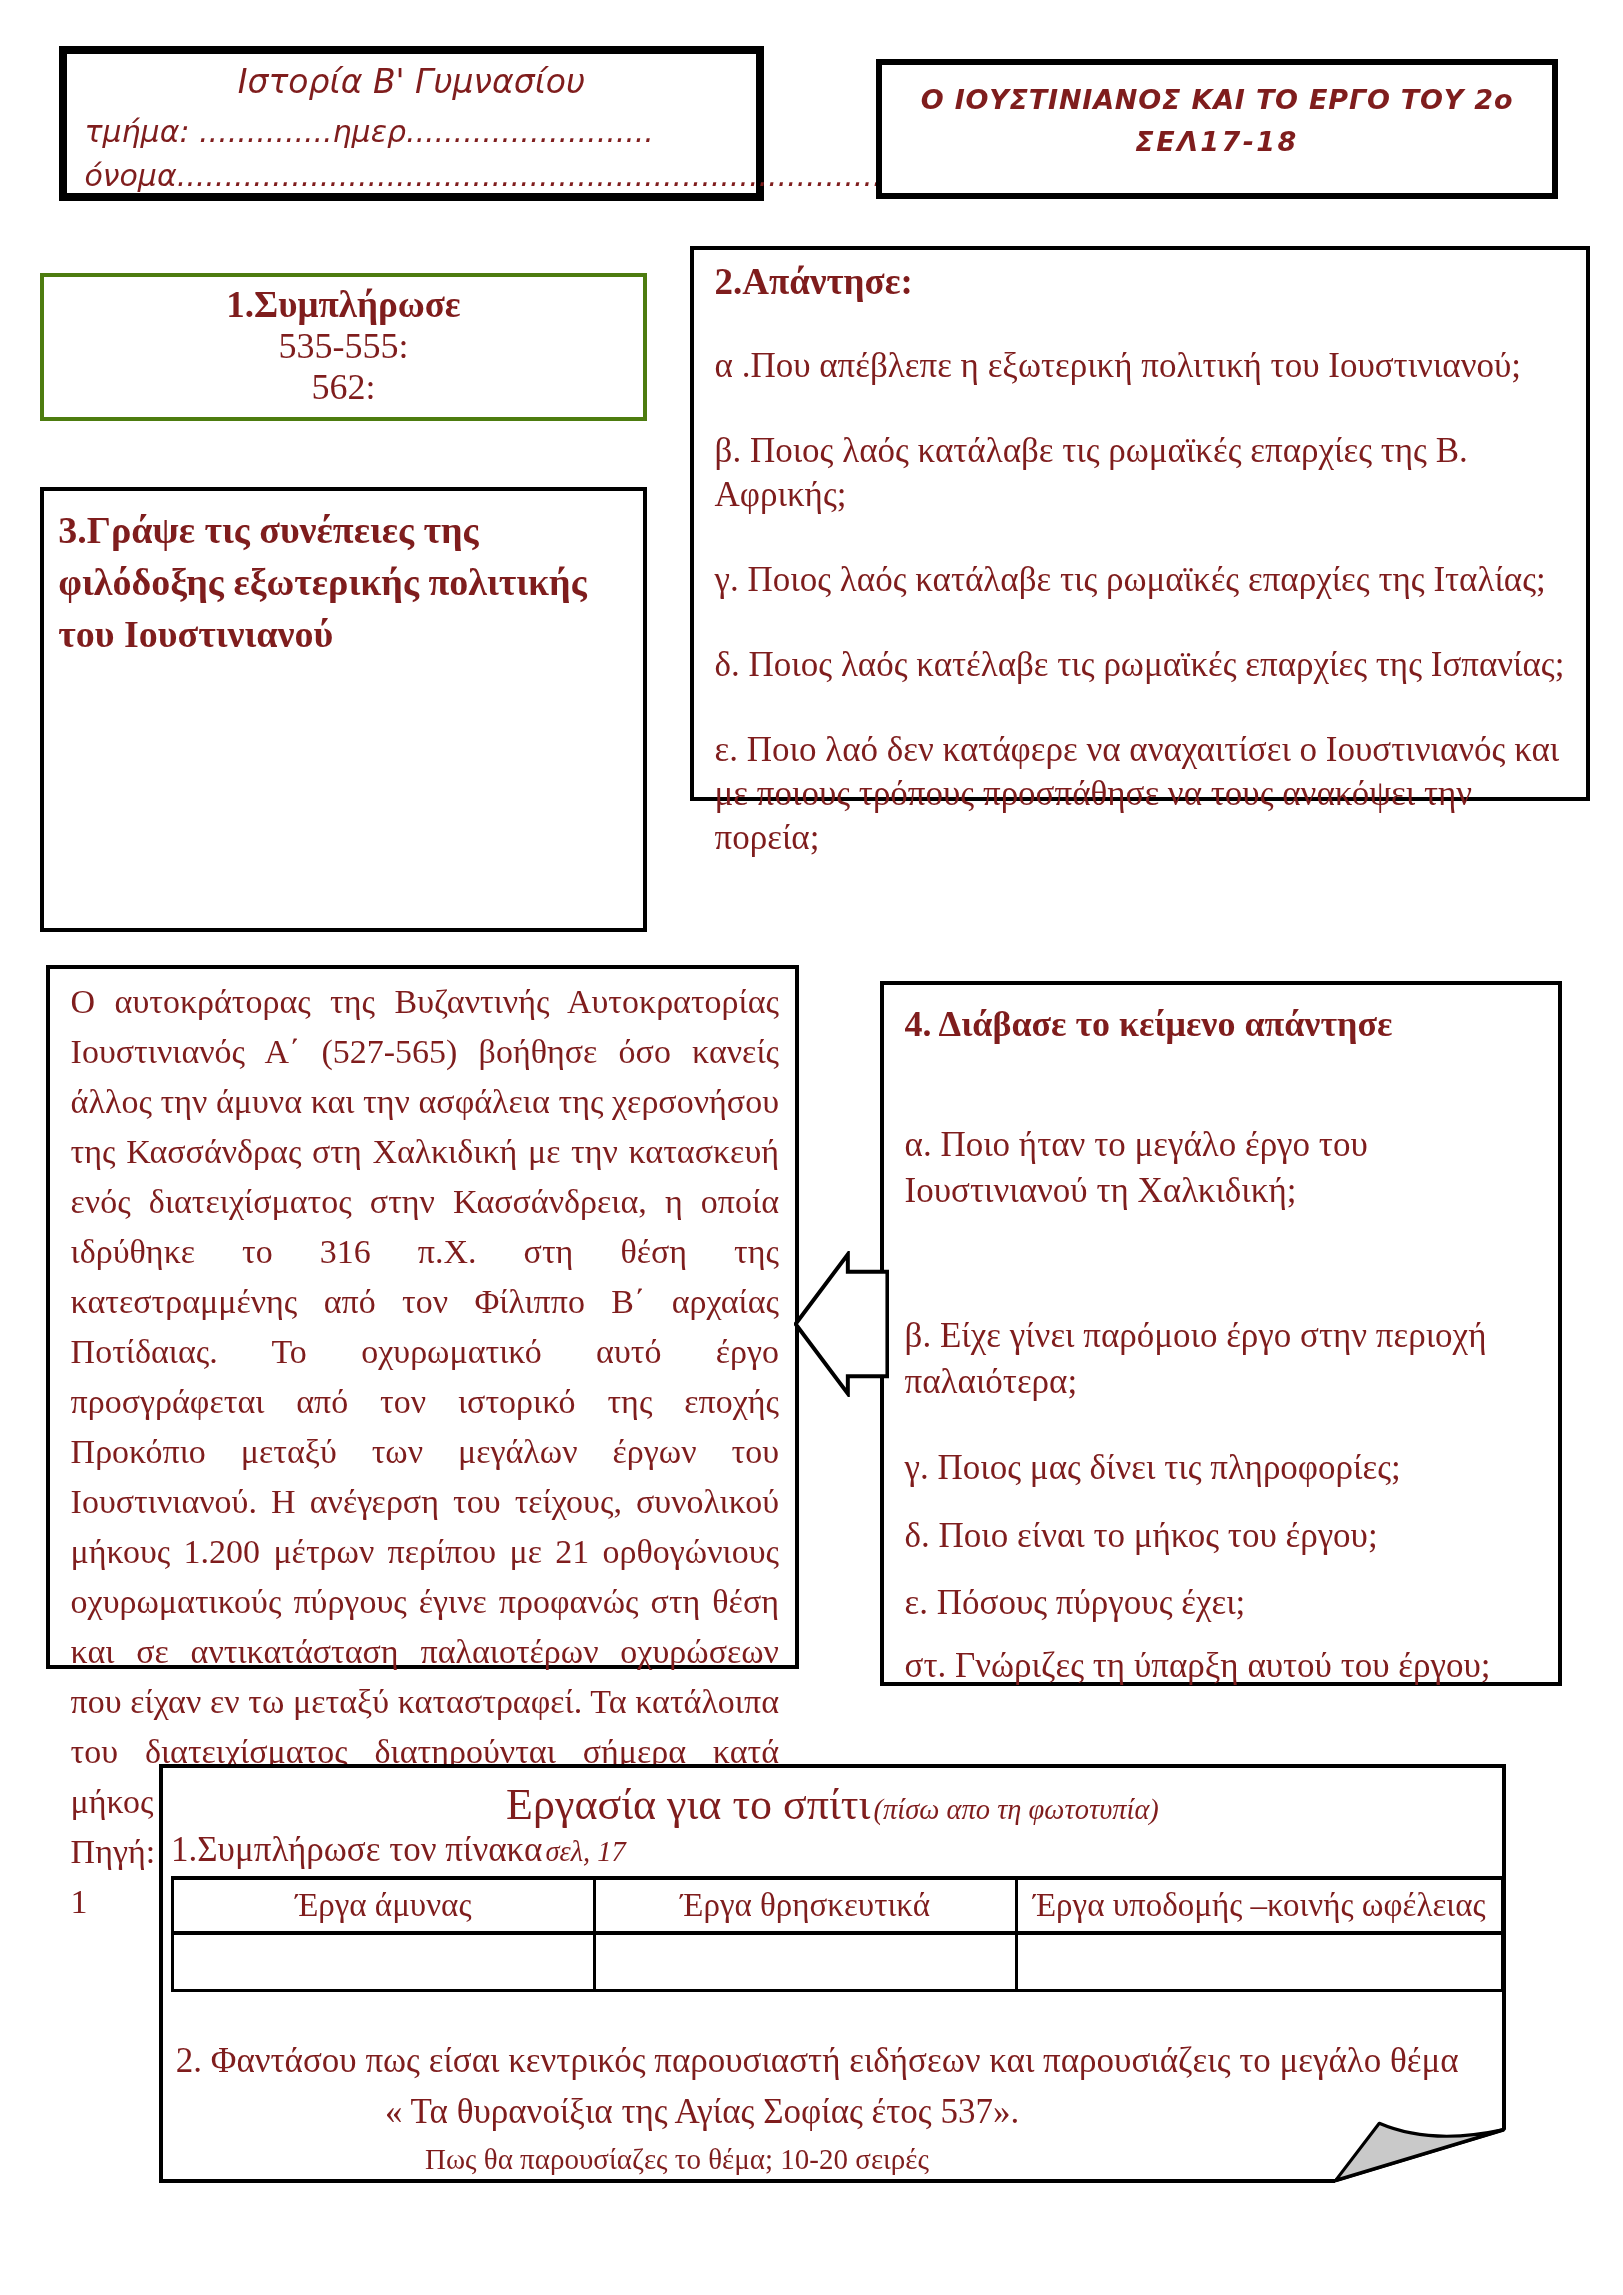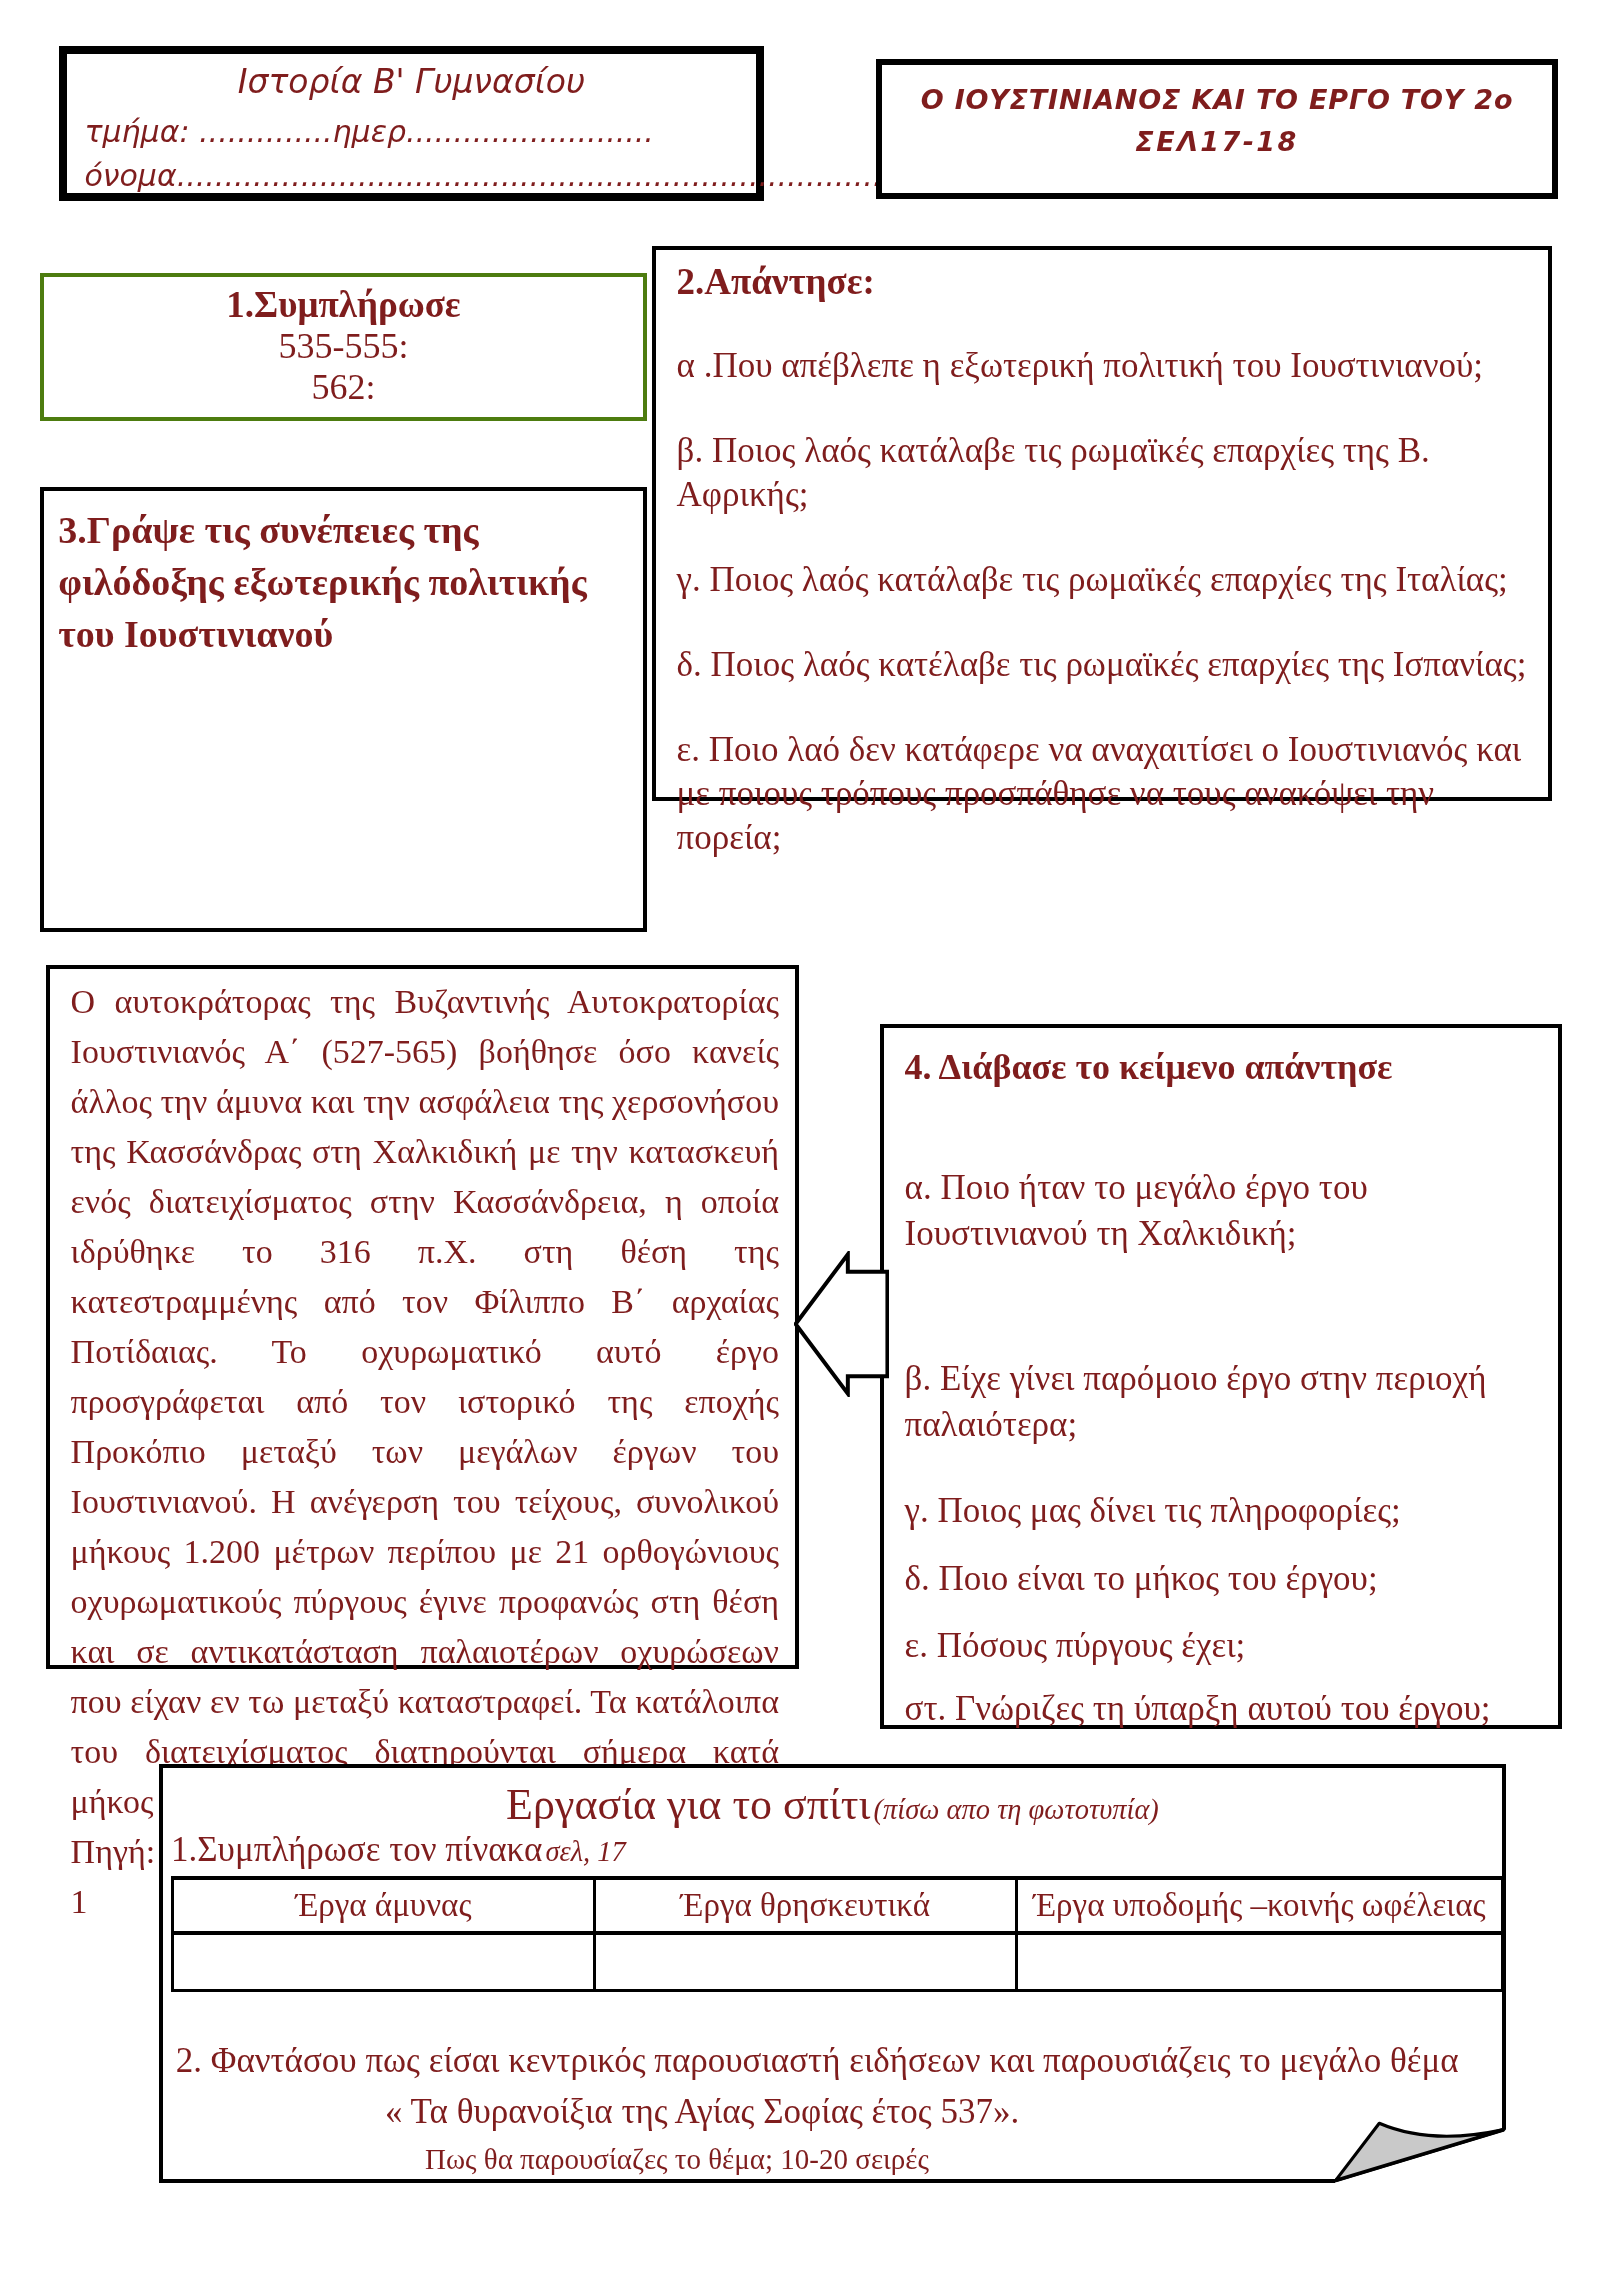--- a/index.html
+++ b/index.html
@@ -22,35 +22,35 @@
                text-align:center; padding-top:19px; }
   .hdr-right .t { font-size:27px; letter-spacing:0.8px; }
   .hdr-right .s { font-size:27px; margin-top:11px; letter-spacing:2.4px; }
 
   
   .box1 { left:40px; top:273px; width:607px; height:148px; border:4px solid #4d7c0f; padding:6.3px 14.3px;text-align:center; }
   .box1 .t { font-size:37px; font-weight:bold; }
   .box1 .i { font-size:36px; line-height:41px; }
 
   
-  .box2 { left:652px; top:246px; width:900px; height:555px; border:4px solid #000; padding:9.5px 20.6px; }
+  .box2 { left:690px; top:246px; width:900px; height:555px; border:4px solid #000; padding:9.5px 20.6px; }
   .box2 .t { font-size:37px; font-weight:bold; }
   .box2 .q { font-size:35px; line-height:44px; margin-top:41px; }
 
   
   .box3 { left:40px; top:487px; width:607px; height:445px; border:4px solid #000; padding:12.7px 14.3px; }
   .box3 .t { font-size:38px; font-weight:bold; line-height:52px; }
 
   
   .tbox { left:46px; top:965px; width:753px; height:704px; border:4px solid #000; padding:8px 16px 0 20.6px; }
   .tbox .p { font-size:34px; line-height:50px; text-align:justify; }
   .tbox .src { font-size:34px; line-height:50px; }
 
   
-  .box4 { left:880px; top:1024px; width:682px; height:705px; border:4px solid #000; padding:16px 20.6px; }
+  .box4 { left:880px; top:981px; width:682px; height:705px; border:4px solid #000; padding:16px 20.6px; }
   .box4 .t { font-size:36px; font-weight:bold; line-height:46px; }
   .box4 .q { font-size:35px; line-height:46px; }
   .box4 .q-a  { margin-top:75px; }
   .box4 .q-b  { margin-top:99px; }
   .box4 .q-g  { margin-top:40px; }
   .box4 .q-d  { margin-top:22px; }
   .box4 .q-e  { margin-top:20.6px; }
   .box4 .q-st { margin-top:17.4px; }
 
   

